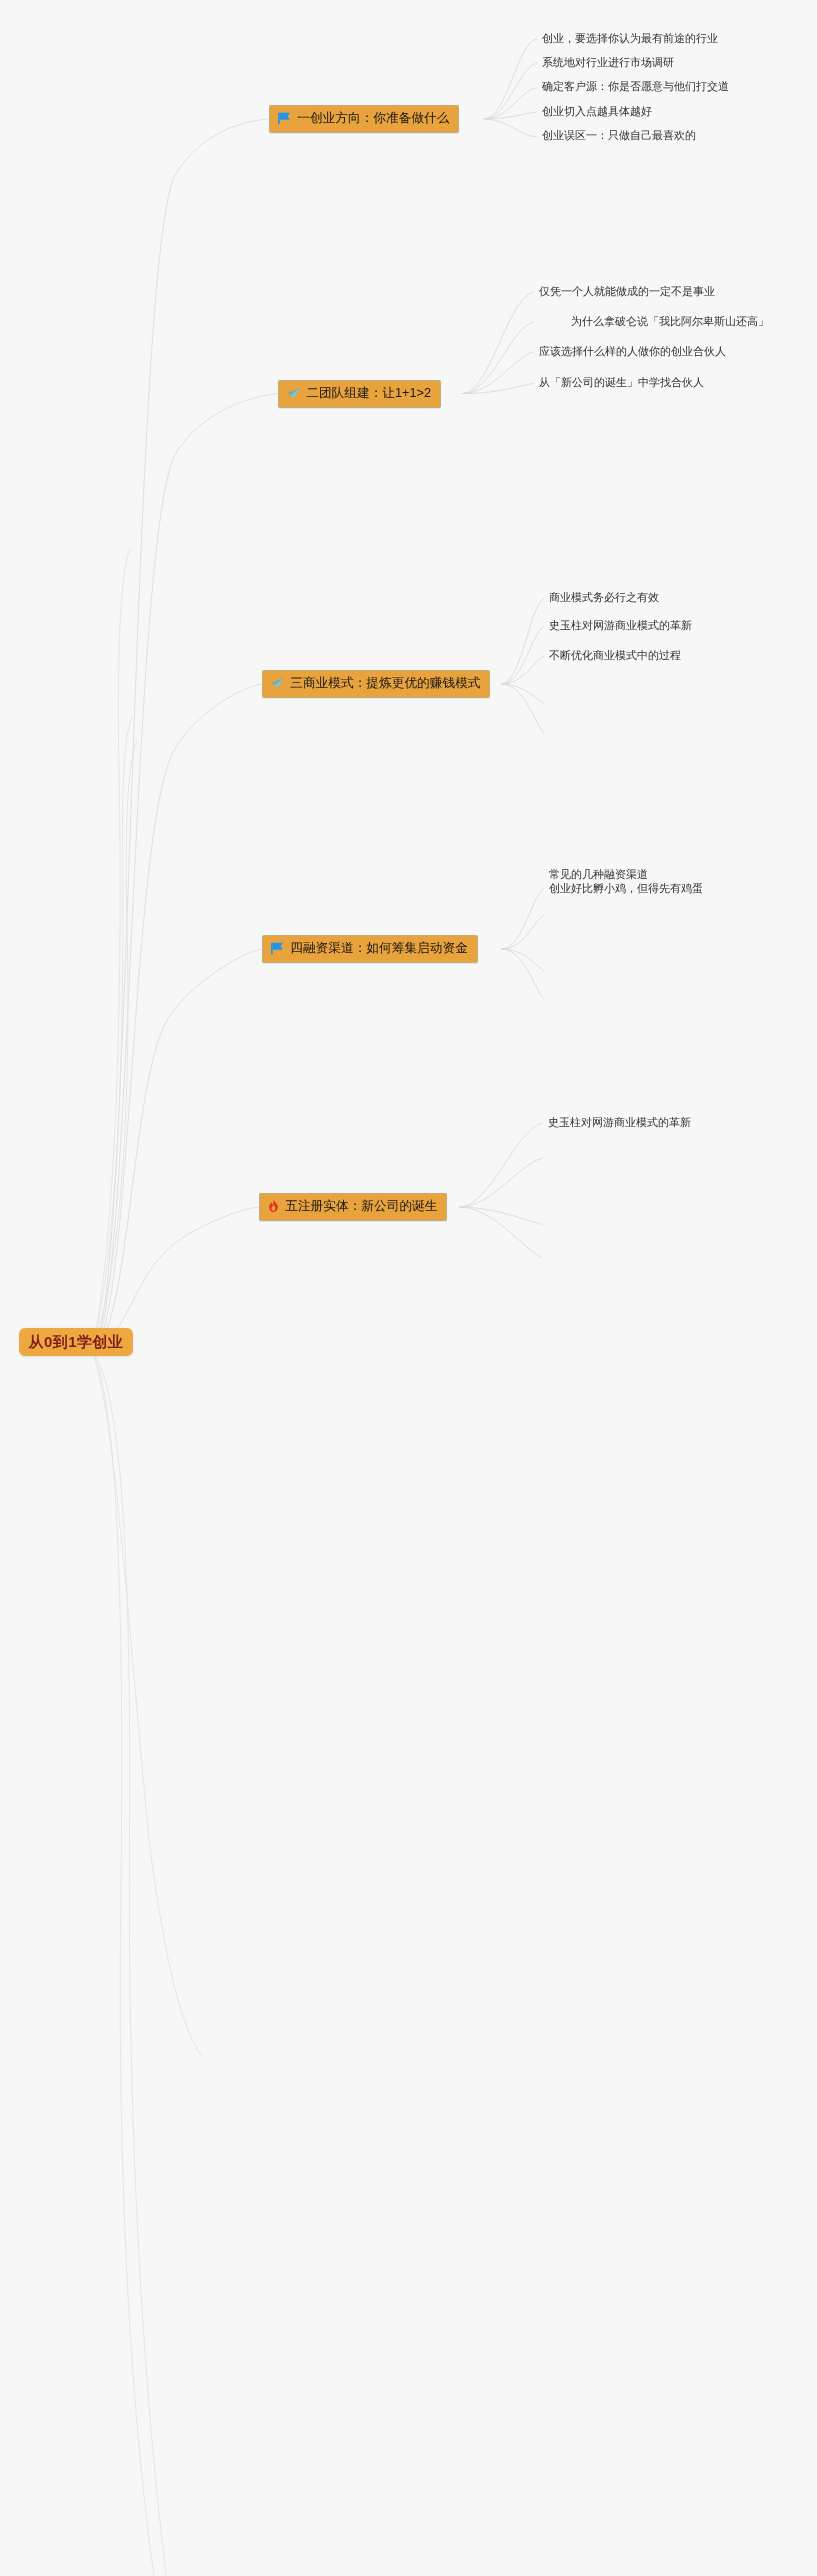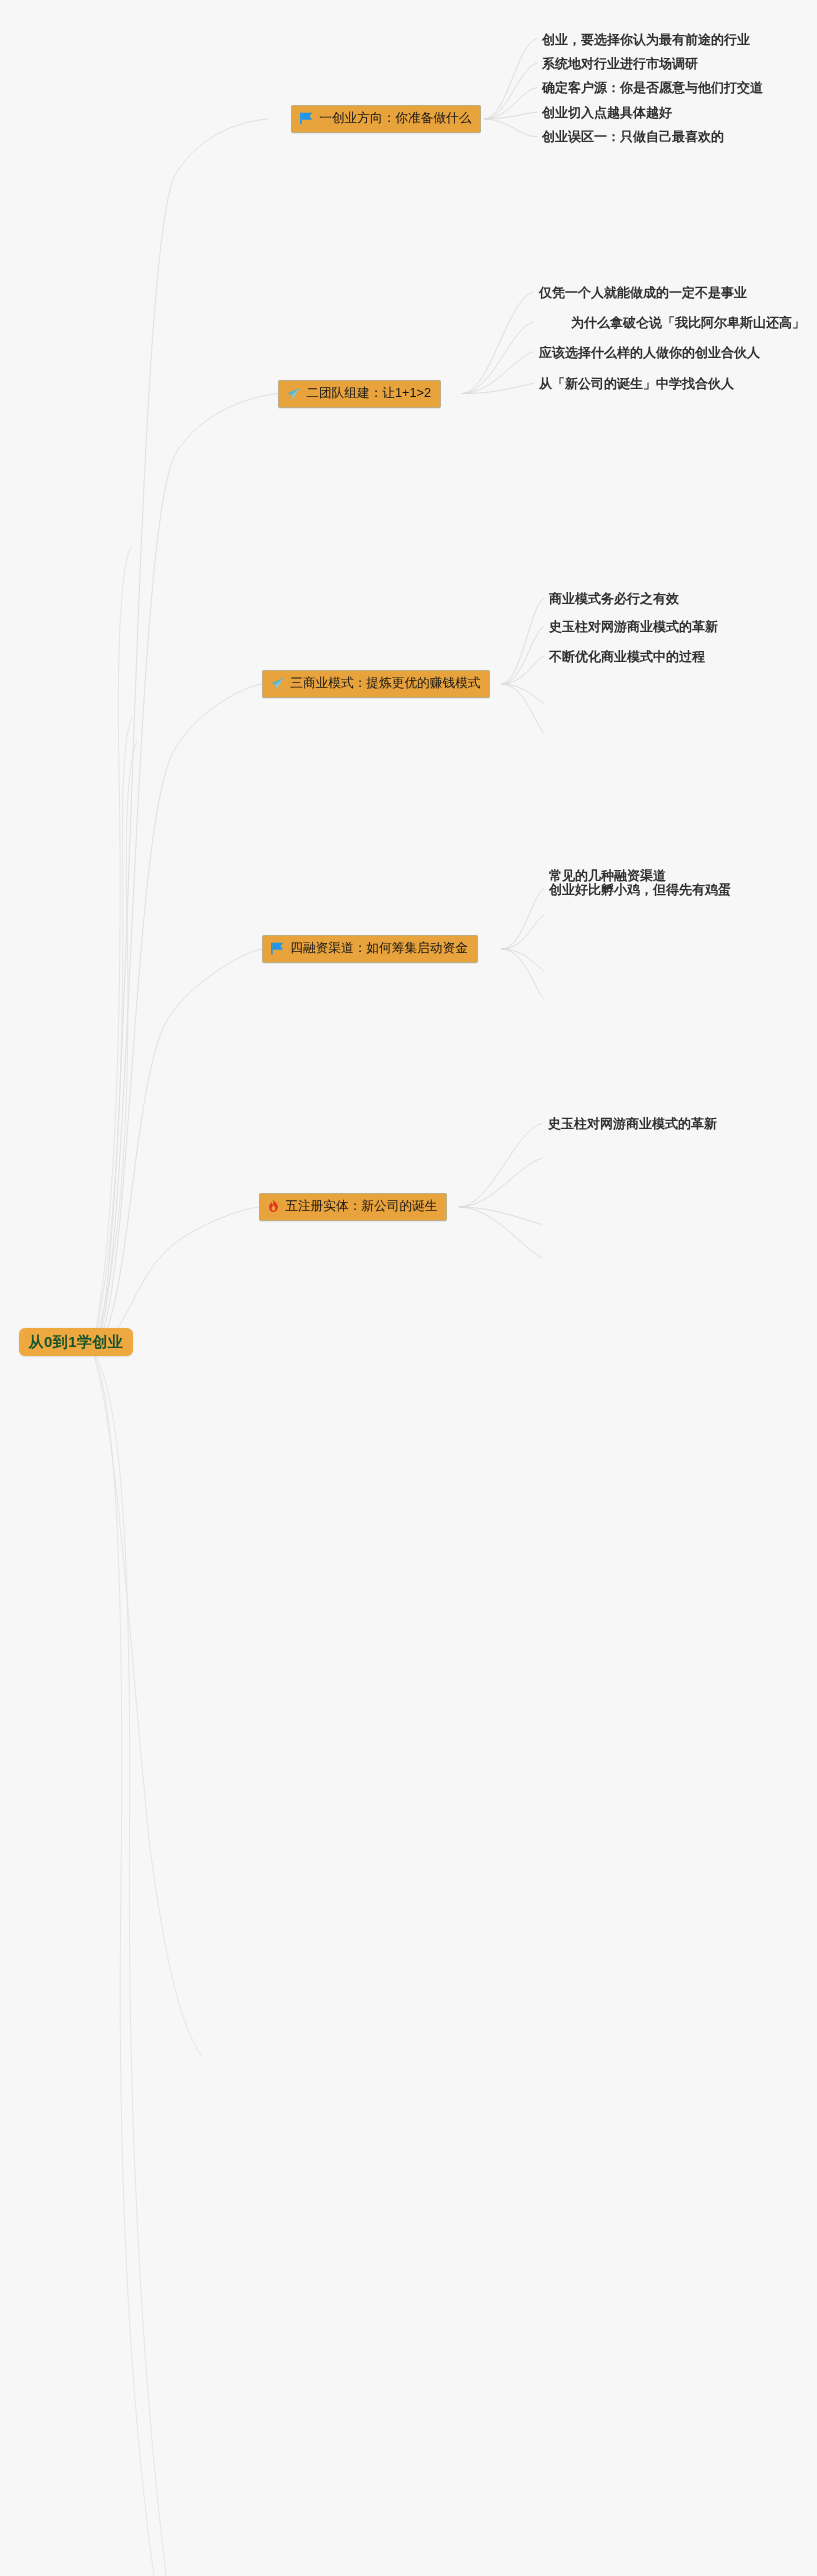--- a/index.html
+++ b/index.html
@@ -15,21 +15,21 @@
   #links{position:absolute;left:0;top:0;width:818px;height:2576px;pointer-events:none;}
 
   
   .root-node{
     position:absolute;
     background:#eda93f;
     border-radius:6.1px;
     padding:6.1px 9.6px 7px 9.6px;
     font-size:15px;
     font-weight:bold;
-    color:#14532d;
+    color:#7f1d1d;
     letter-spacing:0.4px;
     white-space:nowrap;
     line-height:1;
     box-shadow:0 0.9px 1.7px rgba(0,0,0,.10);
   }
 
   
   .branch-node{
     position:absolute;
     background:#e8a33d;
@@ -47,25 +47,24 @@
   }
   .branch-node .node-label{display:inline-block;}
 
   
   .icon{display:inline-flex;align-items:center;justify-content:center;flex:0 0 auto;}
   .icon svg{display:block;}
 
   
   .leaf-node{
     position:absolute;
-    font-size:13px;
+    font-size:11px;
     color:#2f2f2f;
     white-space:nowrap;
     line-height:1.2;
-    font-weight:bold;
   }
 
   .conn{fill:none;stroke:#d9d9d9;stroke-width:1;}
   .conn-root{fill:none;stroke:#dcdcdc;stroke-width:1;}
   .conn-ghost{fill:none;stroke:#e2e2e2;stroke-width:1;}
 </style>
 </head>
 <body style="background: rgb(247, 247, 247);">
 
 <div id="canvas">
@@ -114,21 +113,21 @@
     <path class="conn" d="M525 1380 C 560 1380, 590 1290, 620 1284"></path>
     <path class="conn" d="M525 1380 C 562 1380, 594 1330, 620 1324"></path>
     <path class="conn" d="M525 1380 C 564 1380, 598 1394, 620 1400"></path>
     <path class="conn" d="M525 1380 C 564 1380, 598 1428, 620 1438"></path>
   </svg>
 
   <div class="root-node" style="left:19px; top:1328px;">
     <span>从0到1学创业</span>
   </div>
 
-  <div class="branch-node" style="left:269px; top:105px;margin-left:22px;">
+  <div class="branch-node" style="left:269px; top:105px;">
     <span class="icon">
       <svg width="15" height="13" viewBox="0 0 17 15">
         <path d="M2 1 L2 14" stroke="#2196e8" stroke-width="2" fill="none"></path>
         <path d="M3 1 L15 1 L12 5 L15 9 L3 9 Z" fill="#2196e8"></path>
       </svg>
     </span>
     <span class="node-label">一创业方向：你准备做什么</span>
   </div>
   <div class="leaf-node" style="left:542px; top:31.5px;"><span>创业，要选择你认为最有前途的行业</span></div>
   <div class="leaf-node" style="left:542px; top:56px;"><span>系统地对行业进行市场调研</span></div>

